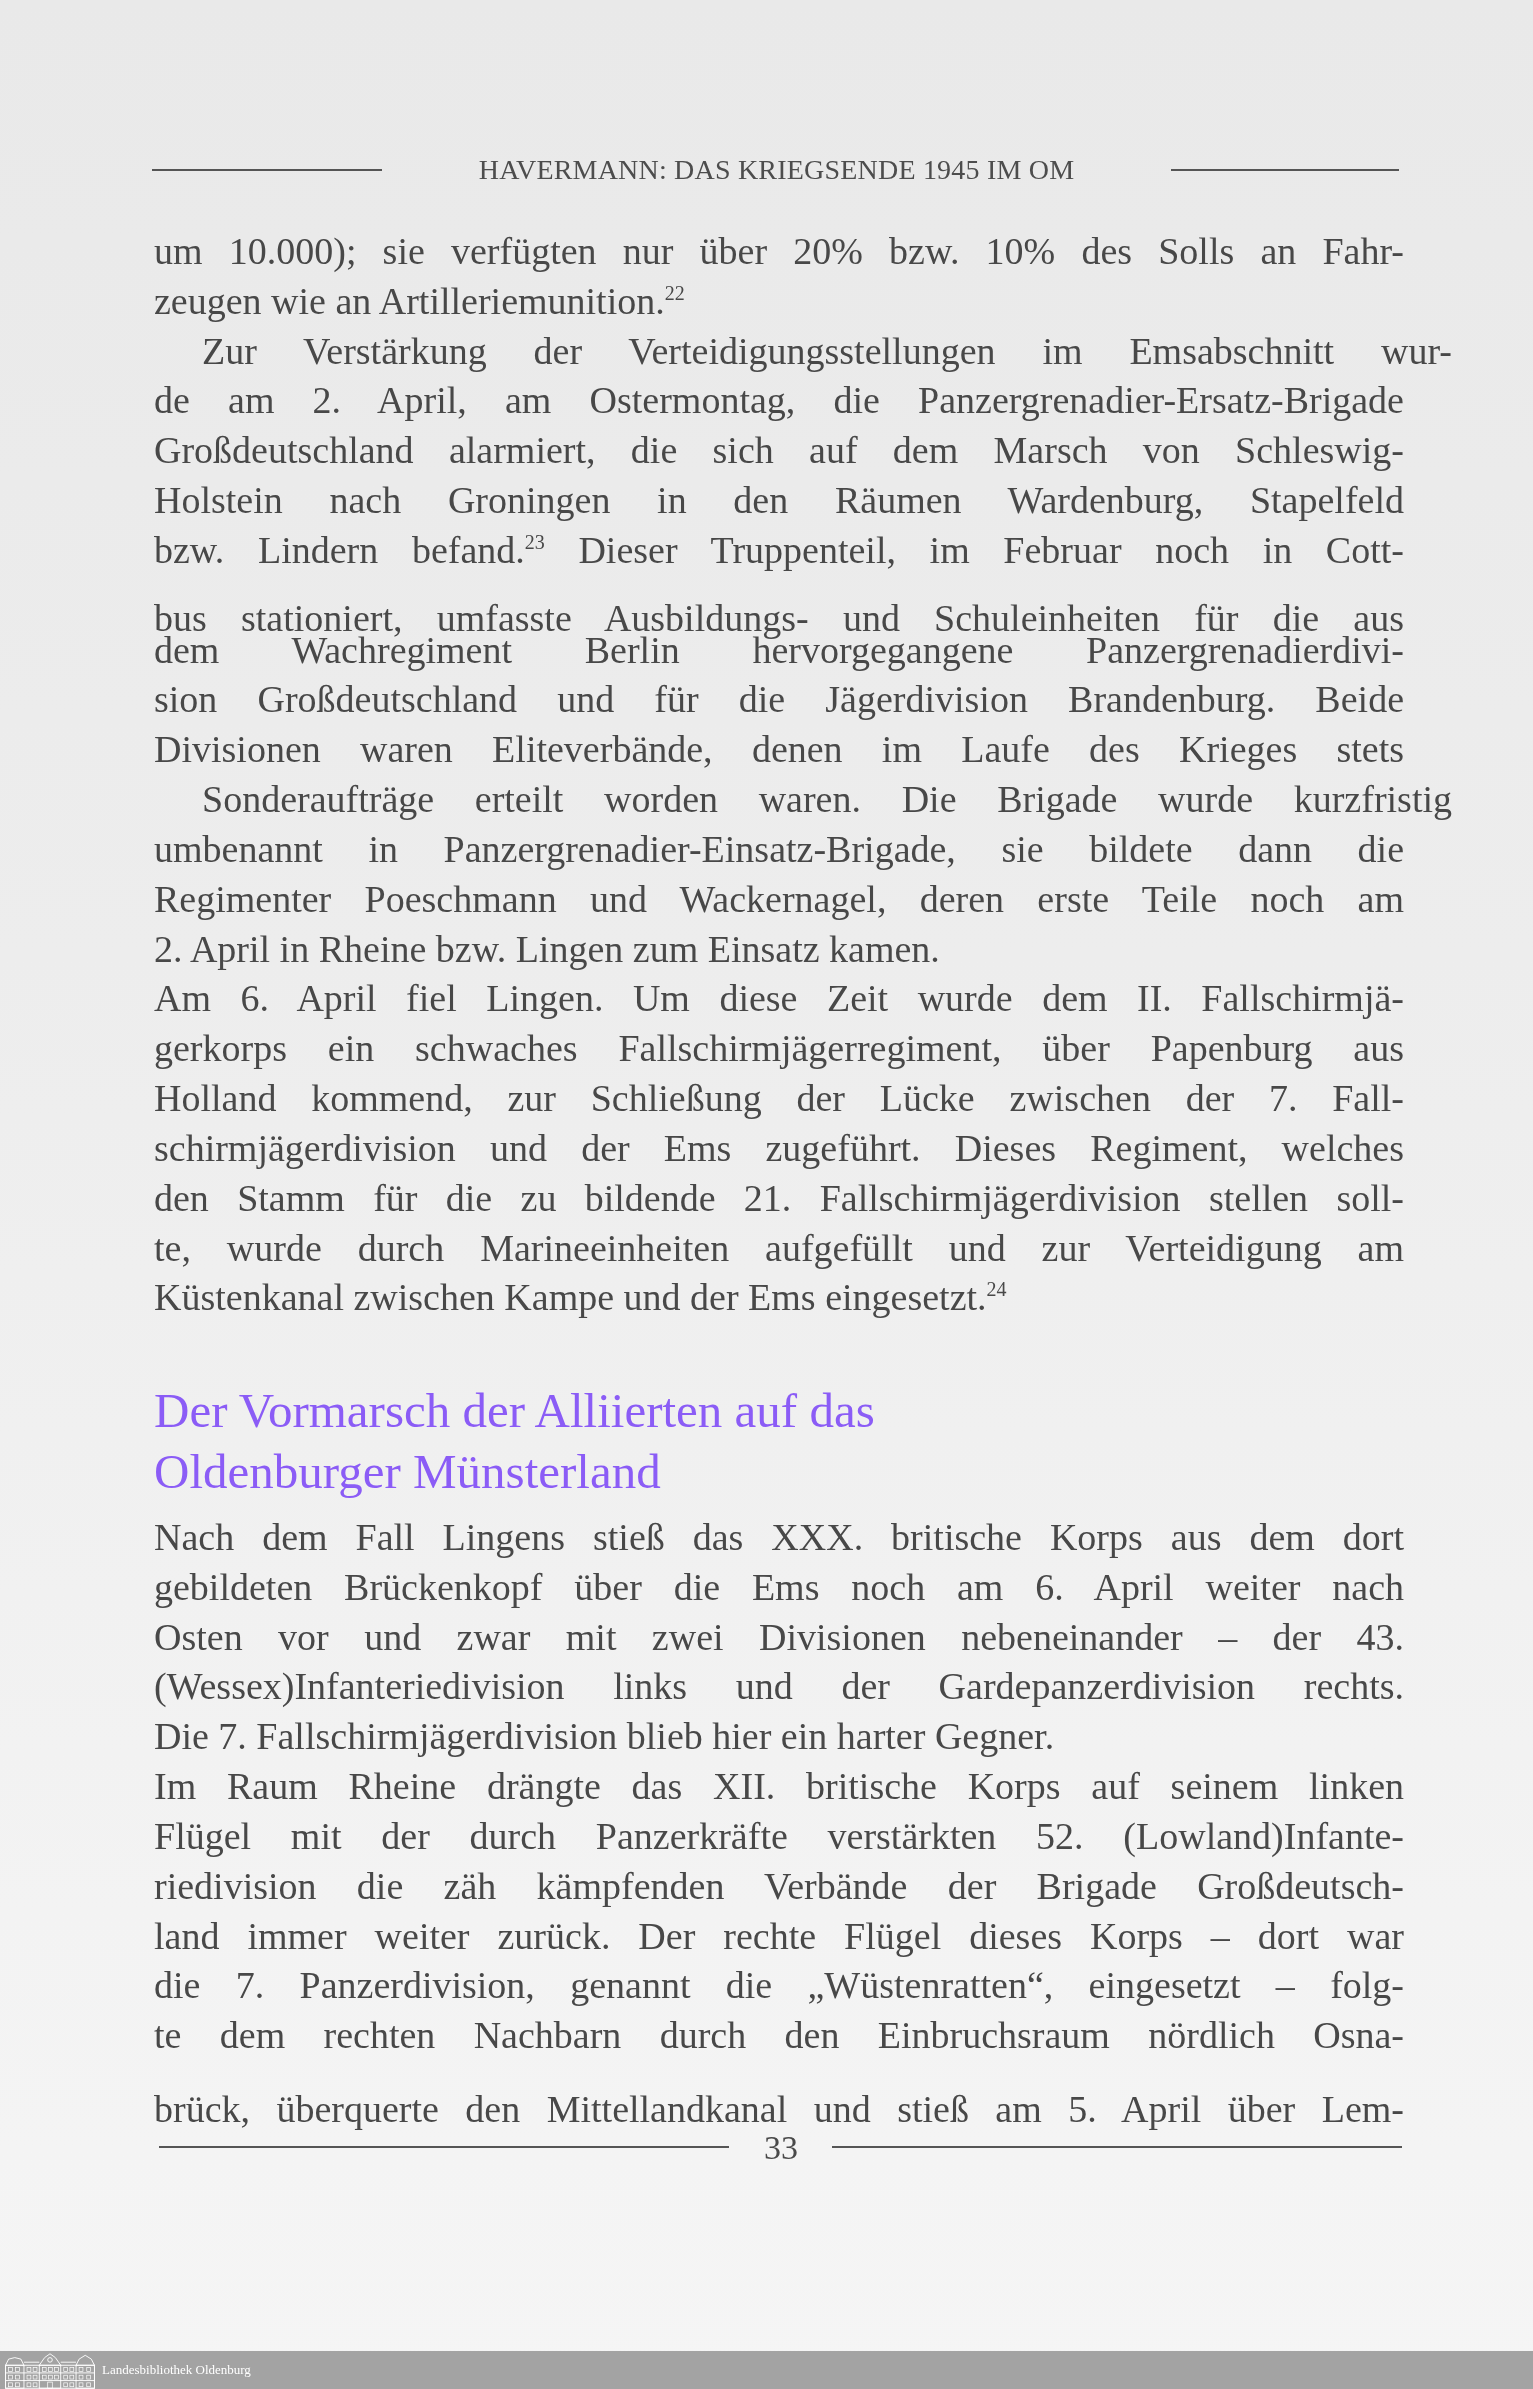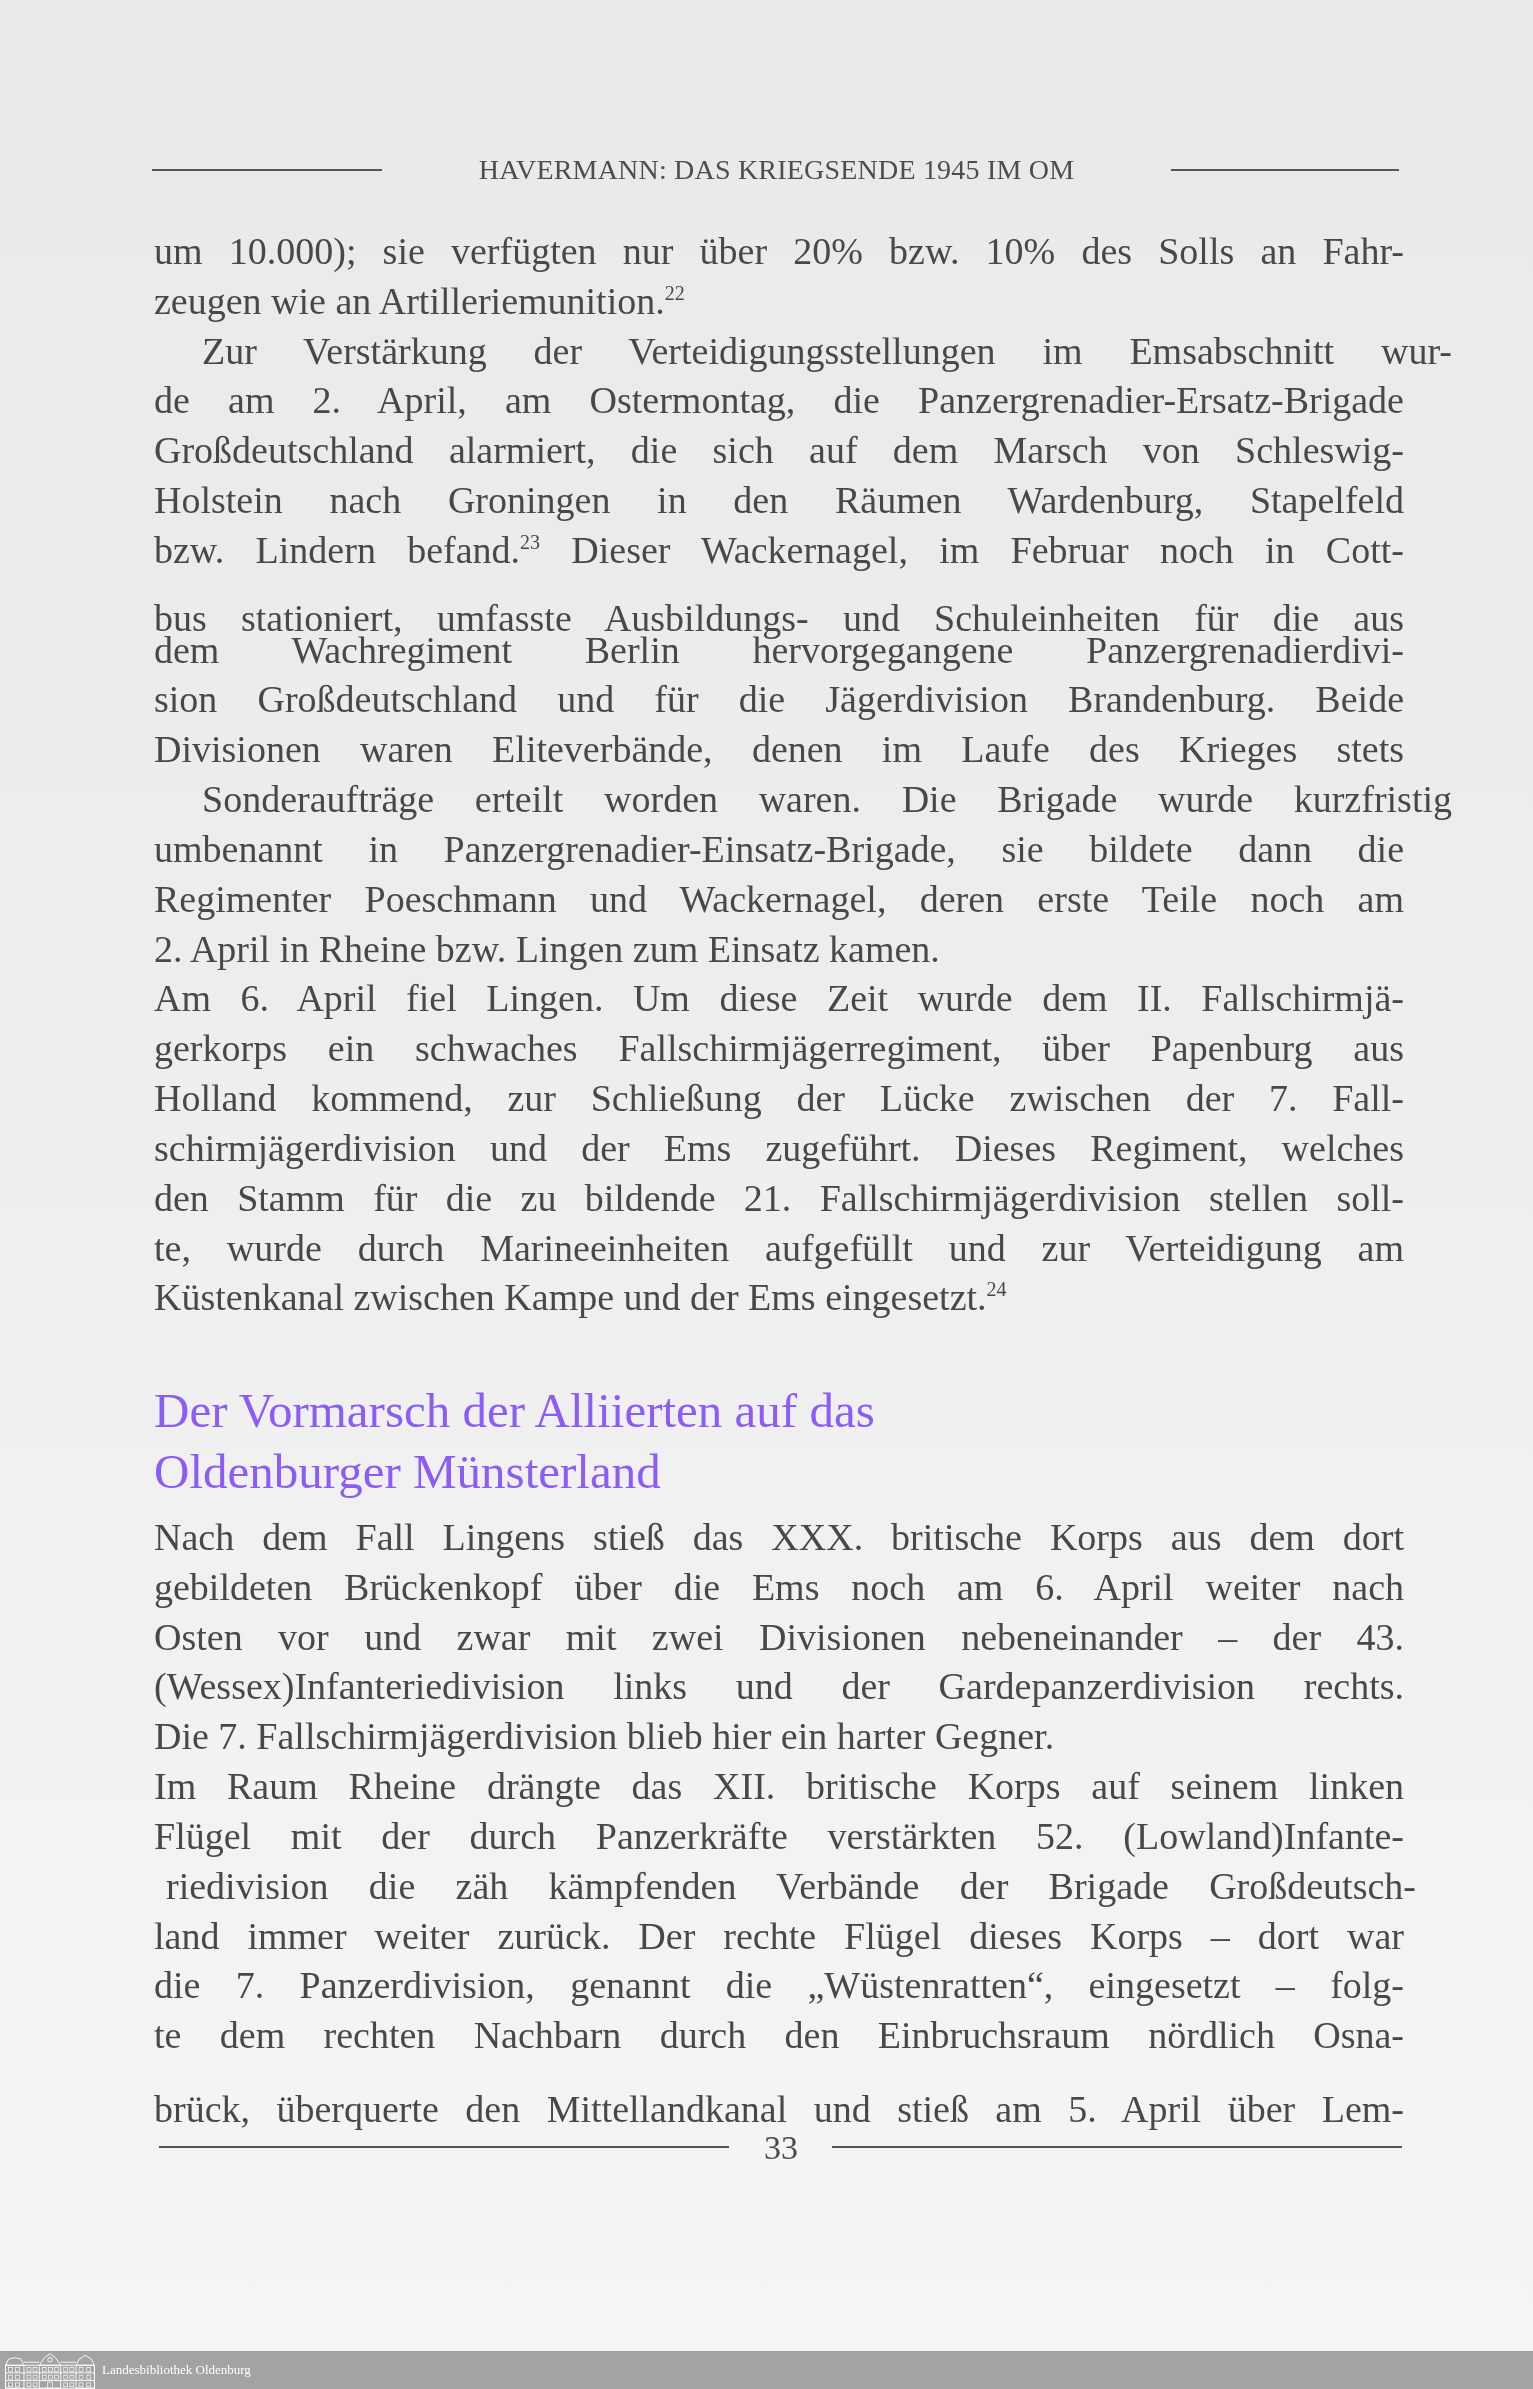--- a/index.html
+++ b/index.html
@@ -161,21 +161,21 @@
 
   <div class="text-block" style="top:226px;">
 
     <div class="line" style="top:0px;">um 10.000); sie verfügten nur über 20% bzw. 10% des Solls an Fahr-</div>
     <div class="line last" style="top:50px;"><span>zeugen wie an Artilleriemunition.</span><sup>22</sup></div>
 
     <div class="line" style="top:100px;margin-left:48px;">Zur Verstärkung der Verteidigungsstellungen im Emsabschnitt wur-</div>
     <div class="line" style="top:149px;">de am 2. April, am Ostermontag, die Panzergrenadier-Ersatz-Brigade</div>
     <div class="line" style="top:199px;">Großdeutschland alarmiert, die sich auf dem Marsch von Schleswig-</div>
     <div class="line" style="top:249px;">Holstein nach Groningen in den Räumen Wardenburg, Stapelfeld</div>
-    <div class="line" style="top:299px;"><span>bzw. Lindern befand.</span><sup>23</sup><span> Dieser Wackernagel, im Februar noch in Cott-</span></div>
+    <div class="line" style="top:299px;"><span>bzw. Lindern befand.</span><sup>23</sup><span> Dieser Truppenteil, im Februar noch in Cott-</span></div>
     <div class="line" style="top:367px;">bus stationiert, umfasste Ausbildungs- und Schuleinheiten für die aus</div>
     <div class="line" style="top:399px;">dem Wachregiment Berlin hervorgegangene Panzergrenadierdivi-</div>
     <div class="line" style="top:448px;">sion Großdeutschland und für die Jägerdivision Brandenburg. Beide</div>
     <div class="line" style="top:498px;">Divisionen waren Eliteverbände, denen im Laufe des Krieges stets</div>
     <div class="line" style="top:548px;margin-left:48px;">Sonderaufträge erteilt worden waren. Die Brigade wurde kurzfristig</div>
     <div class="line" style="top:598px;">umbenannt in Panzergrenadier-Einsatz-Brigade, sie bildete dann die</div>
     <div class="line" style="top:648px;">Regimenter Poeschmann und Wackernagel, deren erste Teile noch am</div>
     <div class="line last" style="top:698px;">2. April in Rheine bzw. Lingen zum Einsatz kamen.</div>
 
     <div class="line" style="top:747px;">Am 6. April fiel Lingen. Um diese Zeit wurde dem II. Fallschirmjä-</div>
@@ -194,21 +194,21 @@
 
   <div class="text-block" style="top:1512px;">
     <div class="line" style="top:0px;">Nach dem Fall Lingens stieß das XXX. britische Korps aus dem dort</div>
     <div class="line" style="top:50px;">gebildeten Brückenkopf über die Ems noch am 6. April weiter nach</div>
     <div class="line" style="top:100px;">Osten vor und zwar mit zwei Divisionen nebeneinander – der 43.</div>
     <div class="line" style="top:149px;">(Wessex)Infanteriedivision links und der Gardepanzerdivision rechts.</div>
     <div class="line last" style="top:199px;">Die 7. Fallschirmjägerdivision blieb hier ein harter Gegner.</div>
 
     <div class="line" style="top:249px;">Im Raum Rheine drängte das XII. britische Korps auf seinem linken</div>
     <div class="line" style="top:299px;">Flügel mit der durch Panzerkräfte verstärkten 52. (Lowland)Infante-</div>
-    <div class="line" style="top:349px;margin-left:12px;">riedivision die zäh kämpfenden Verbände der Brigade Großdeutsch-</div>
+    <div class="line" style="top:349px;">riedivision die zäh kämpfenden Verbände der Brigade Großdeutsch-</div>
     <div class="line" style="top:399px;">land immer weiter zurück. Der rechte Flügel dieses Korps – dort war</div>
     <div class="line" style="top:448px;">die 7. Panzerdivision, genannt die „Wüstenratten“, eingesetzt – folg-</div>
     <div class="line" style="top:498px;">te dem rechten Nachbarn durch den Einbruchsraum nördlich Osna-</div>
     <div class="line" style="top:572px;">brück, überquerte den Mittellandkanal und stieß am 5. April über Lem-</div>
   </div>
 
   <div class="folio">
     <div class="rule left"></div>
     <div class="num">33</div>
     <div class="rule right"></div>

